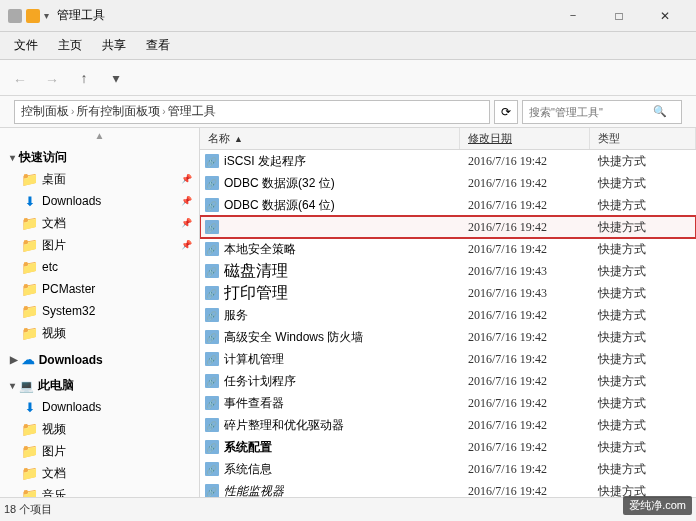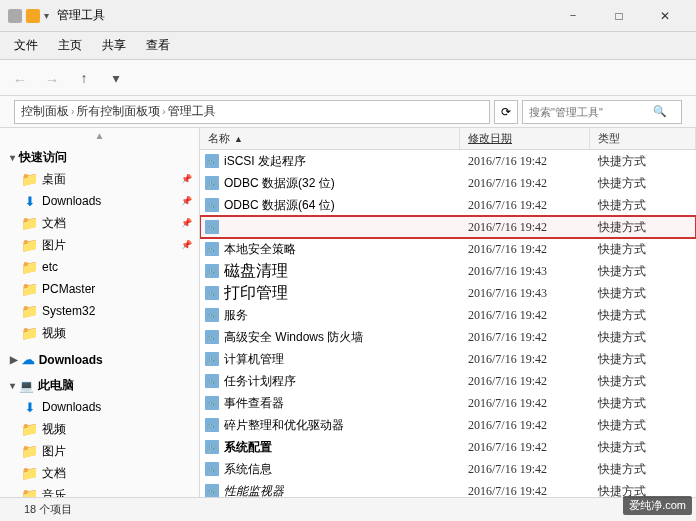--- a/index.html
+++ b/index.html
@@ -301,21 +301,21 @@
       outline-offset: -1px;
     }
 
     
     .status-bar {
       height: 24px;
       background: #f5f5f5;
       border-top: 1px solid #d8d8d8;
       display: flex;
       align-items: center;
-      padding: 0 24px;
+      padding: 0 4px;
       font-size: 11px;
       color: #333;
       gap: 8px;
     }
     .status-bar-spacer { flex: 1; }
 
     
     .watermark {
       position: absolute;
       bottom: 6px;

